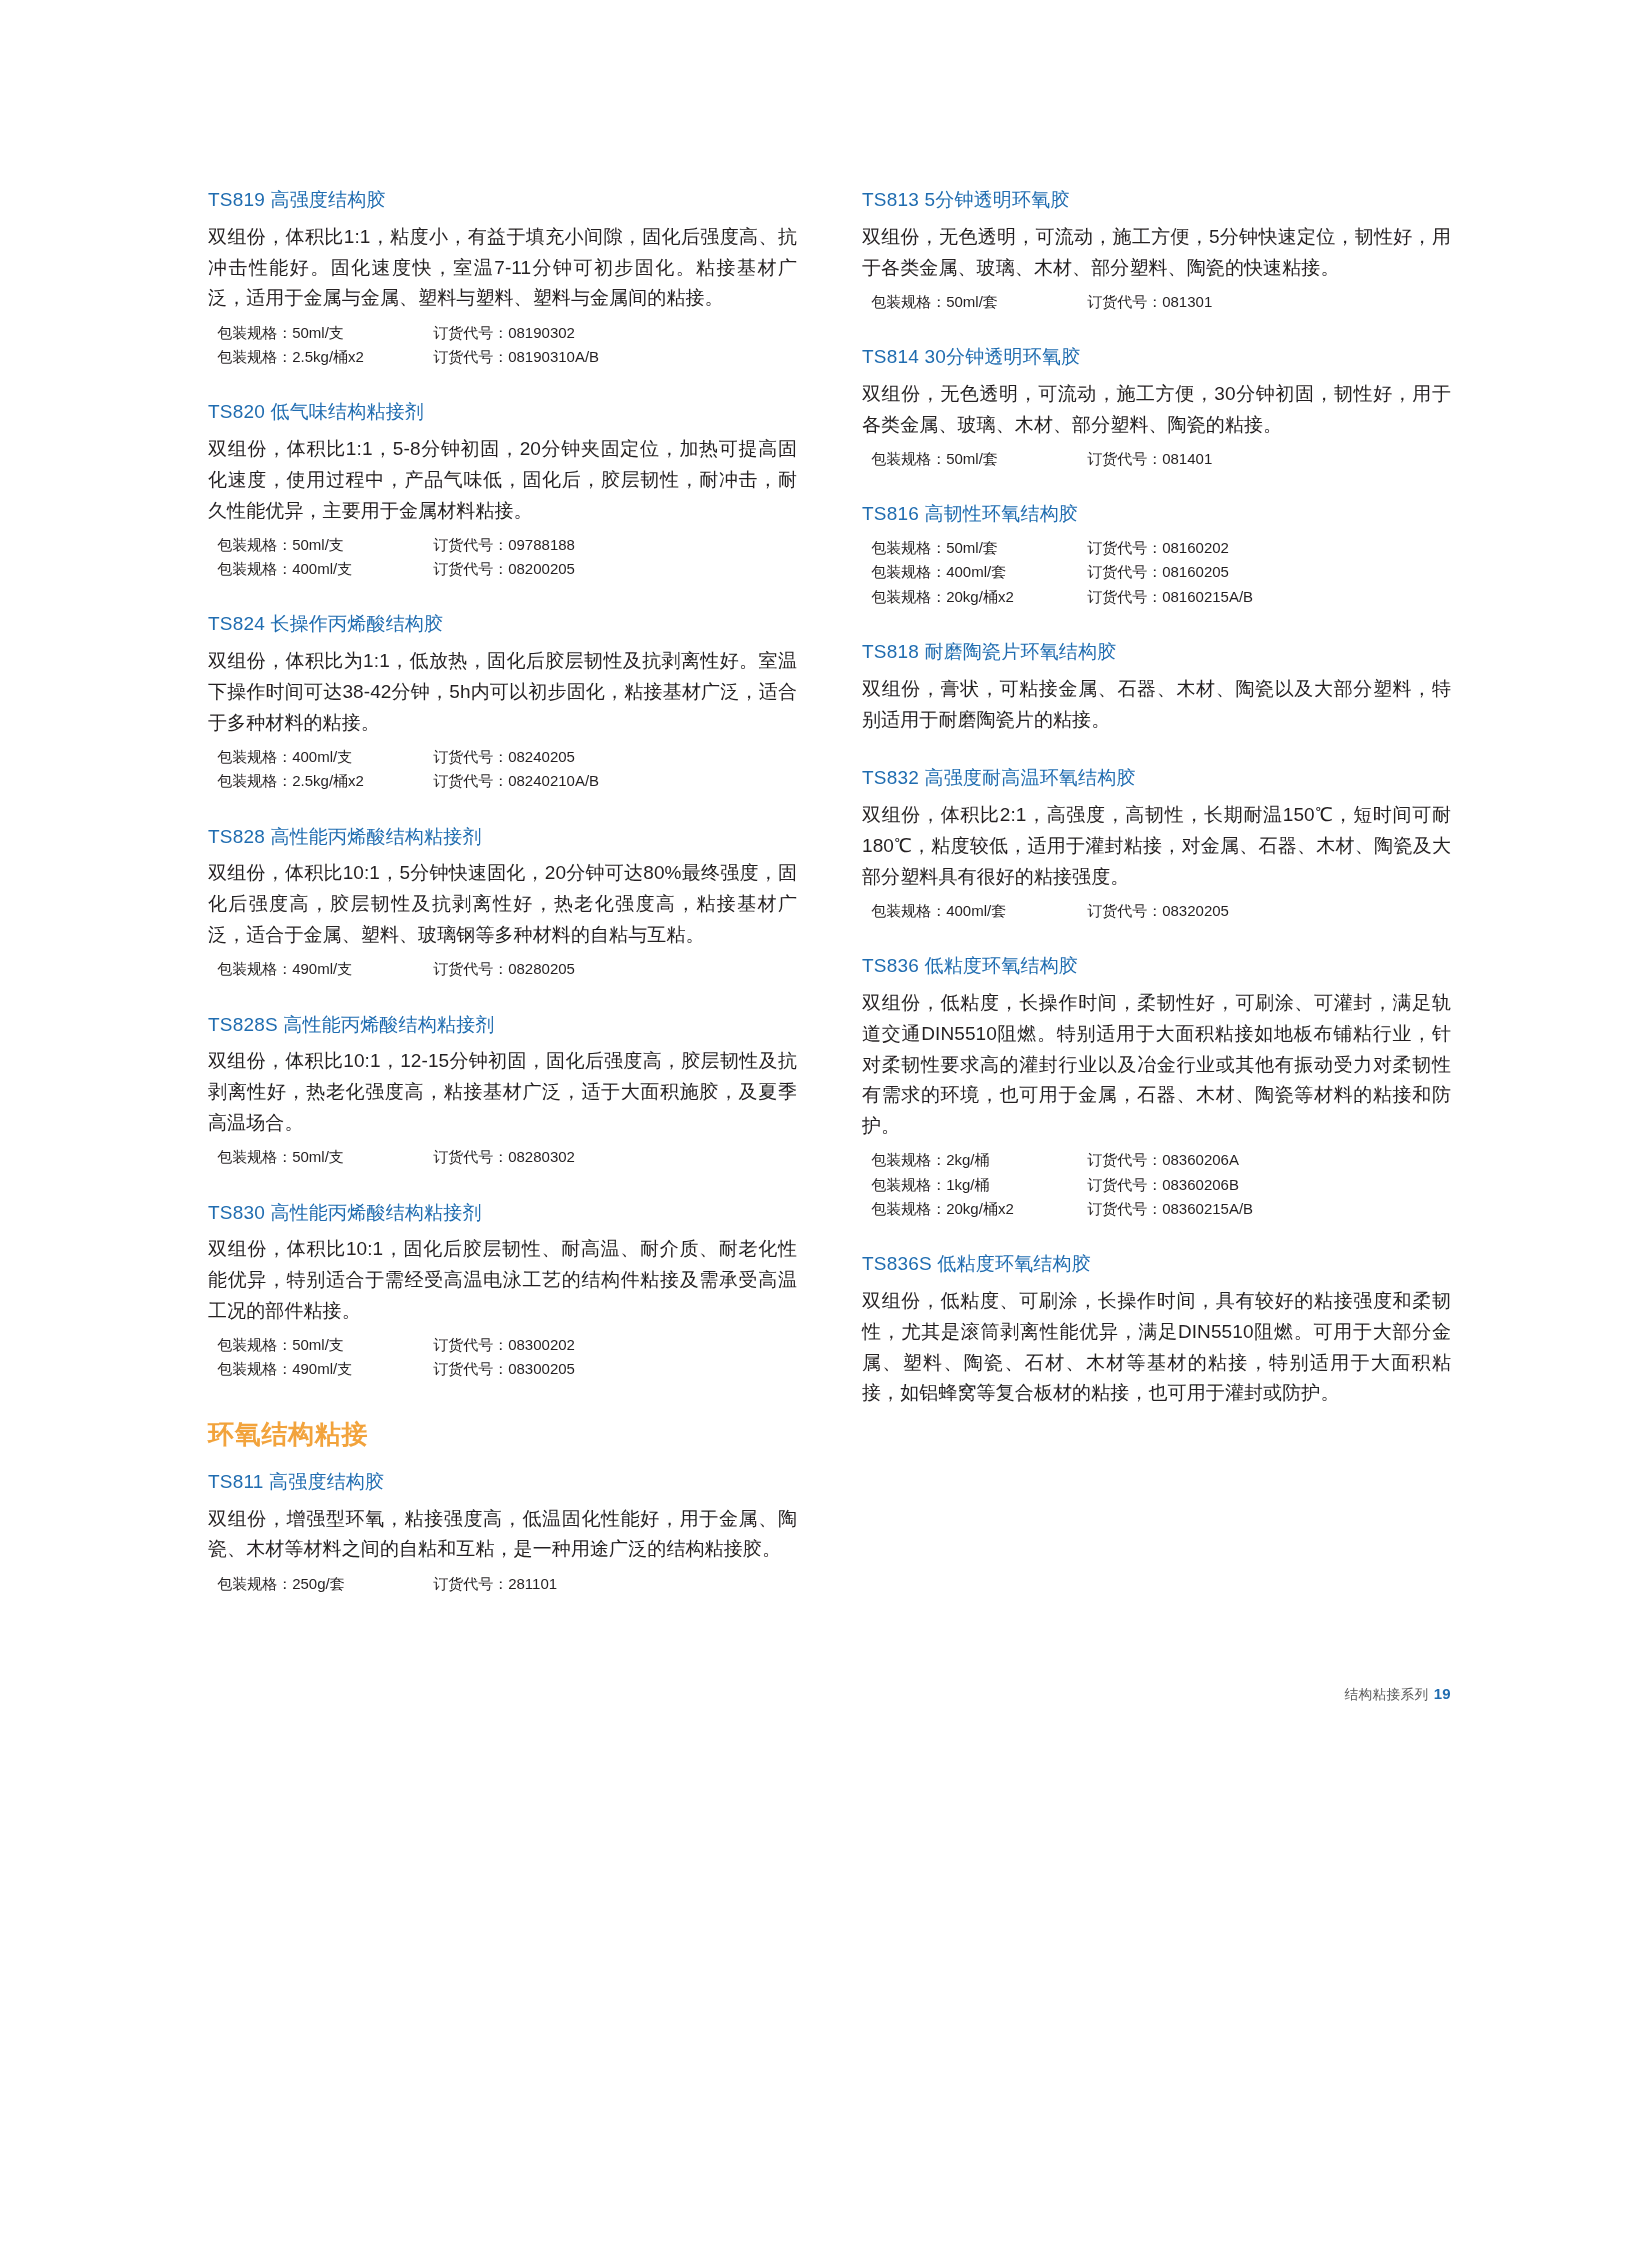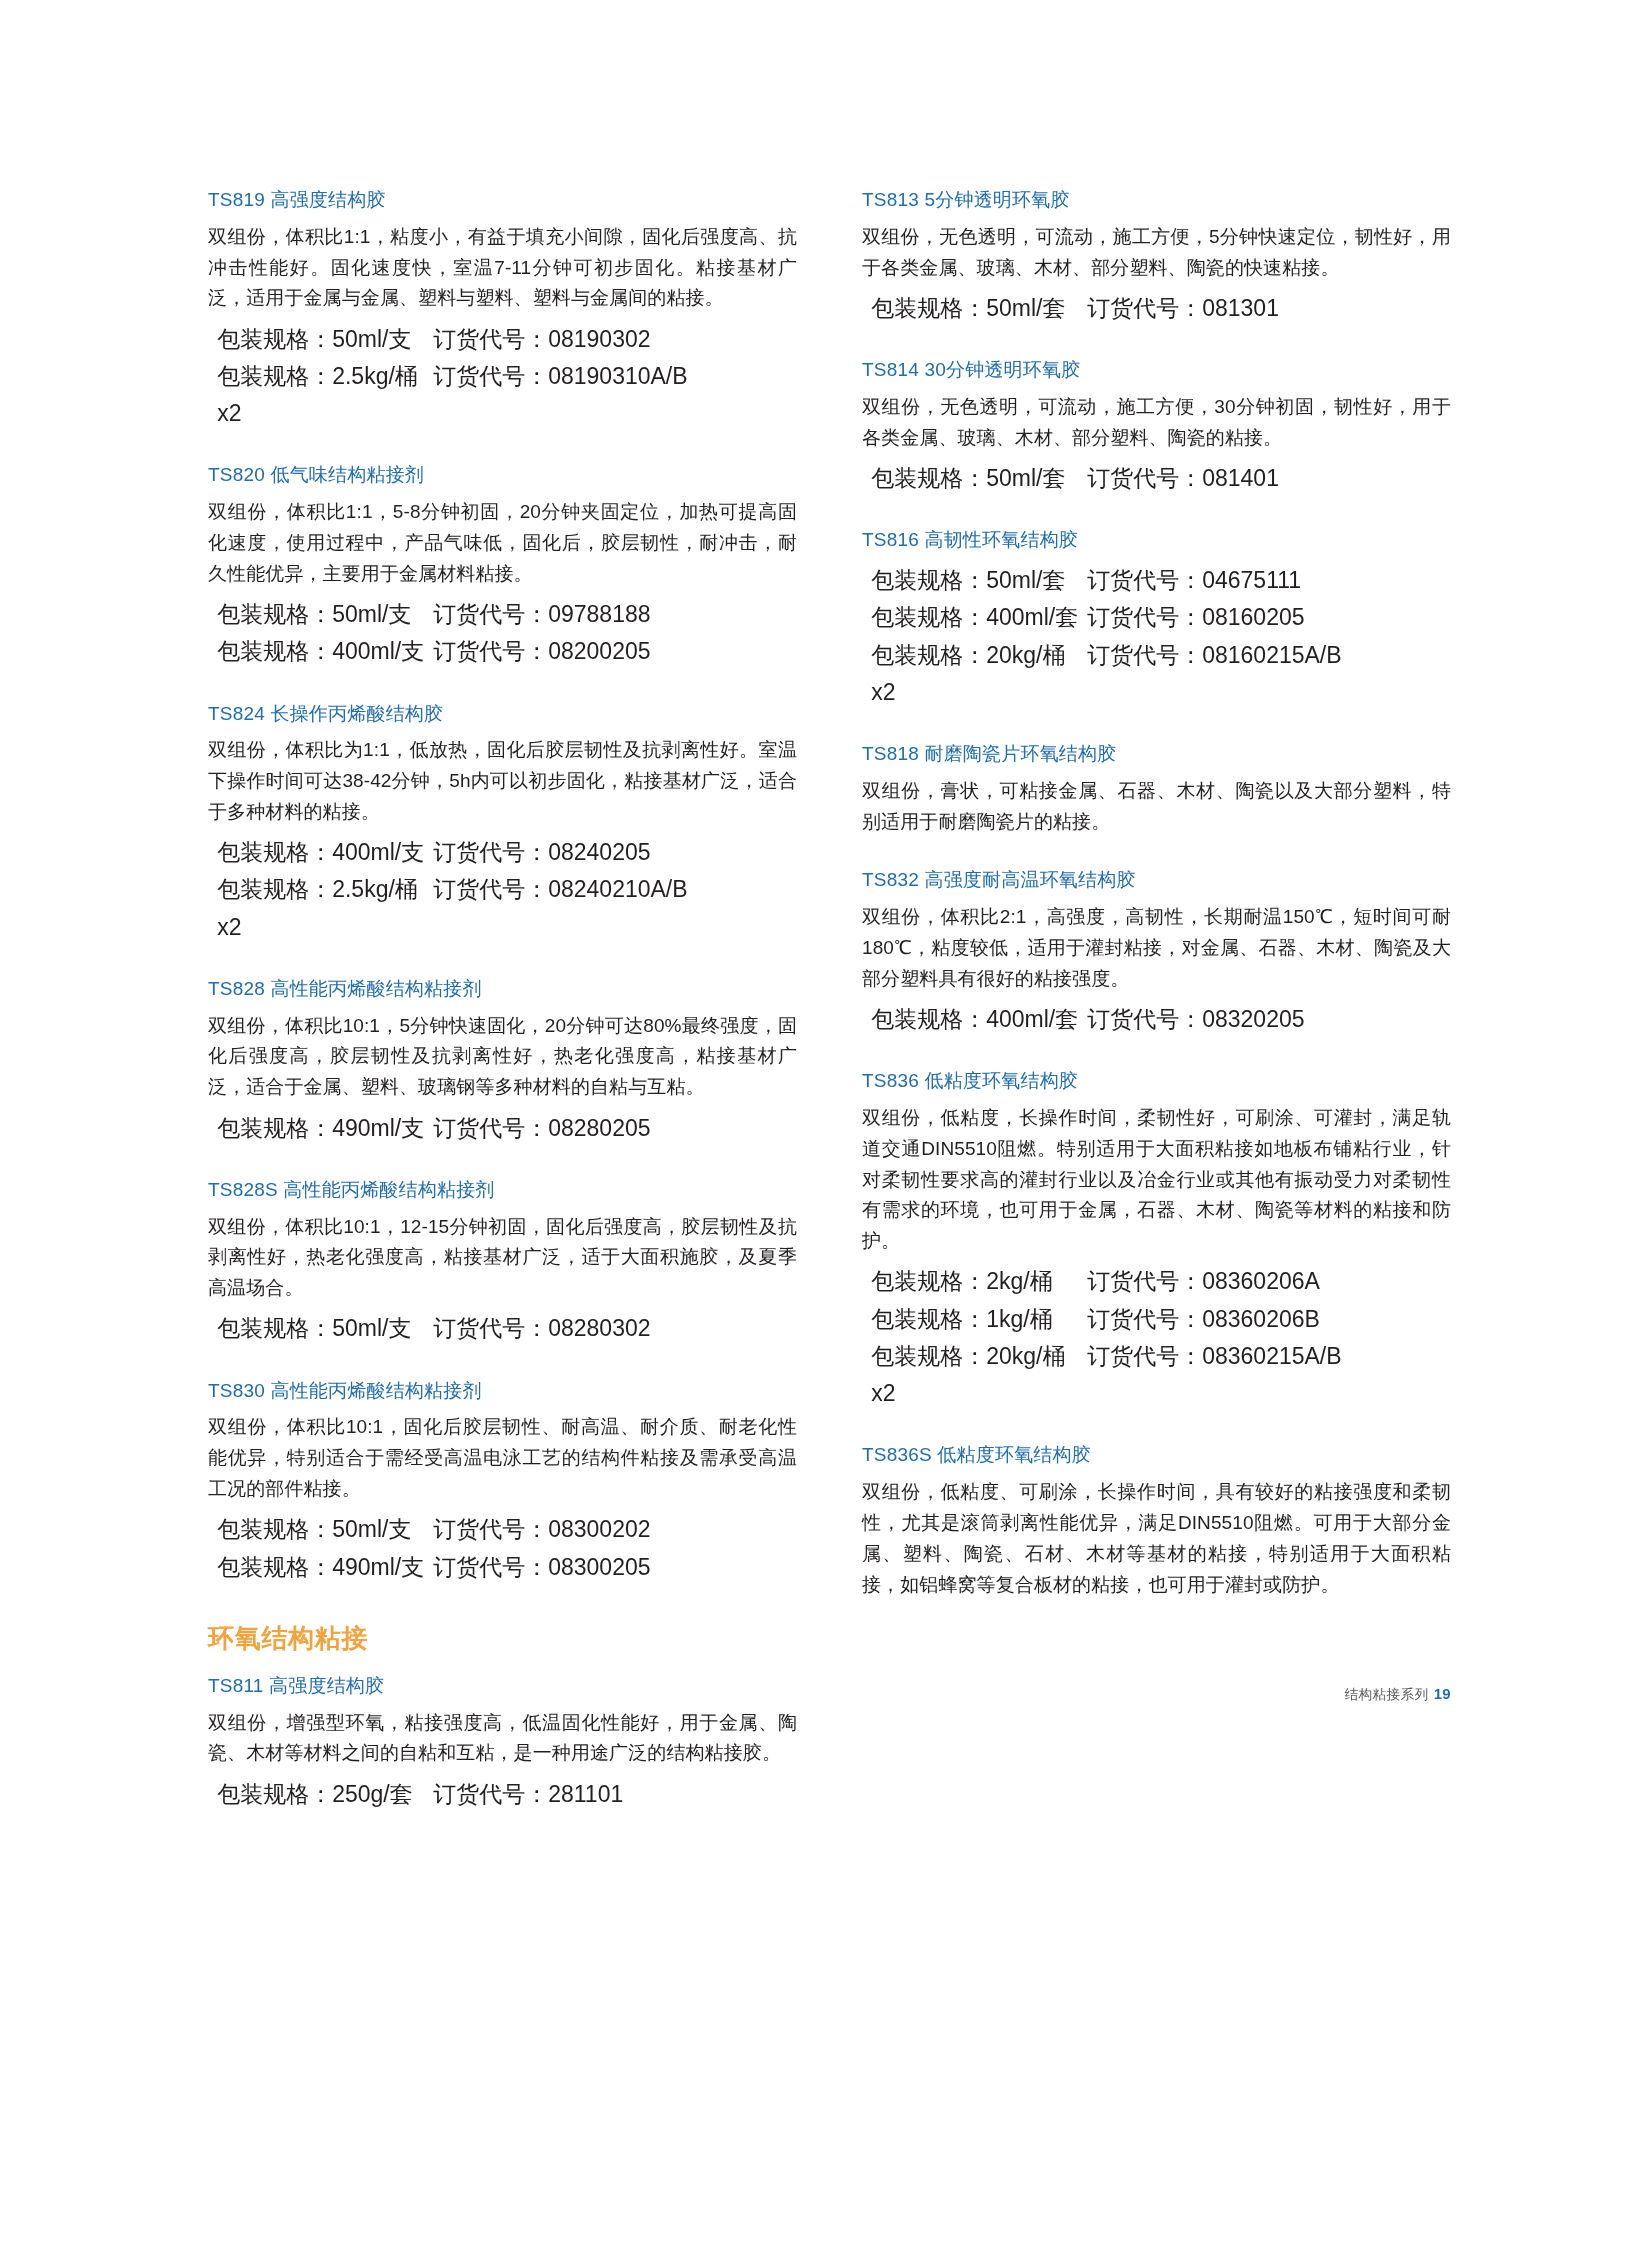--- a/index.html
+++ b/index.html
@@ -48,21 +48,21 @@
   }
   .p-desc {
     font-size: 19px;
     line-height: 1.62;
     margin: 0 0 6.5px 0;
     color: #231f20;
     text-align: justify;
     letter-spacing: 0.1px;
   }
   .spec-line {
-    font-size: 23px;
+    font-size: 15px;
     line-height: 1.62;
     color: #231f20;
     padding-left: 9.2px;
     display: flex;
   }
   .spec-pack {
     width: 216px;
     flex: 0 0 216px;
   }
   .spec-code {
@@ -201,21 +201,21 @@
         <div class="spec-line">
           <span class="spec-pack">包装规格：50ml/套</span>
           <span class="spec-code">订货代号：081401</span>
         </div>
       </div>
 
       <div class="product">
         <div class="p-title">TS816  高韧性环氧结构胶</div>
         <div class="spec-line">
           <span class="spec-pack">包装规格：50ml/套</span>
-          <span class="spec-code">订货代号：04675111</span>
+          <span class="spec-code">订货代号：08160202</span>
         </div>
         <div class="spec-line">
           <span class="spec-pack">包装规格：400ml/套</span>
           <span class="spec-code">订货代号：08160205</span>
         </div>
         <div class="spec-line">
           <span class="spec-pack">包装规格：20kg/桶x2</span>
           <span class="spec-code">订货代号：08160215A/B</span>
         </div>
       </div>

